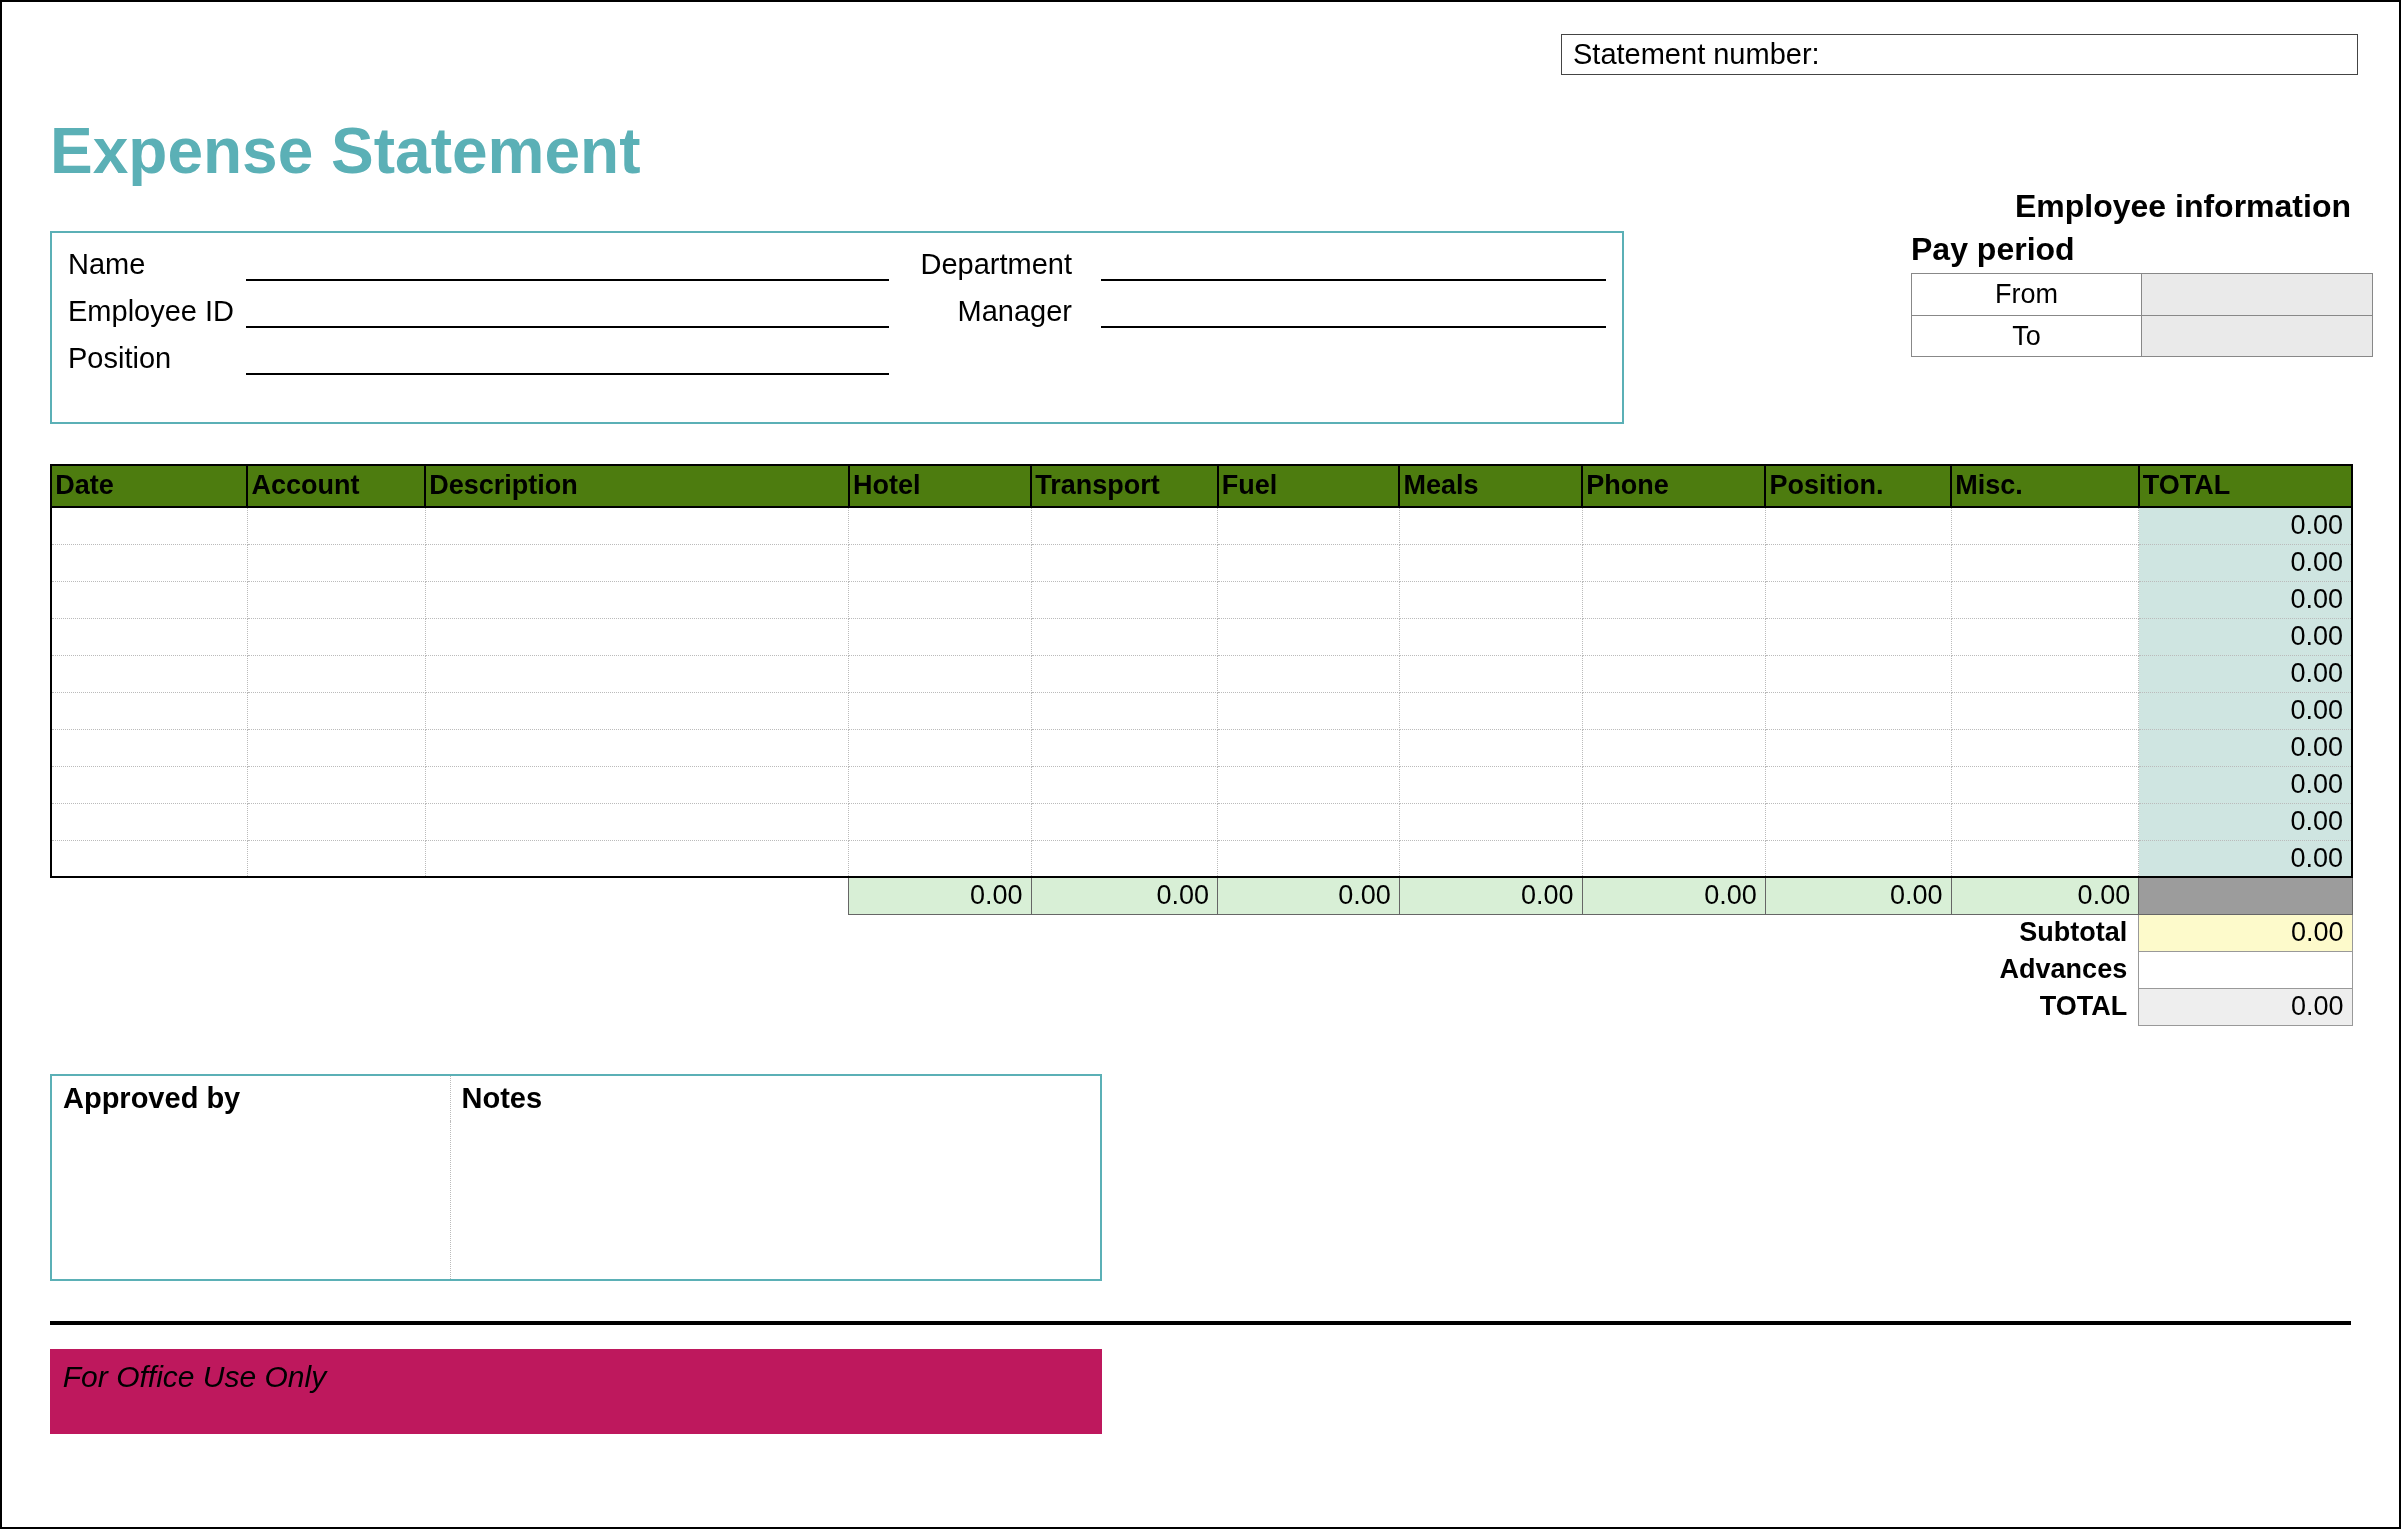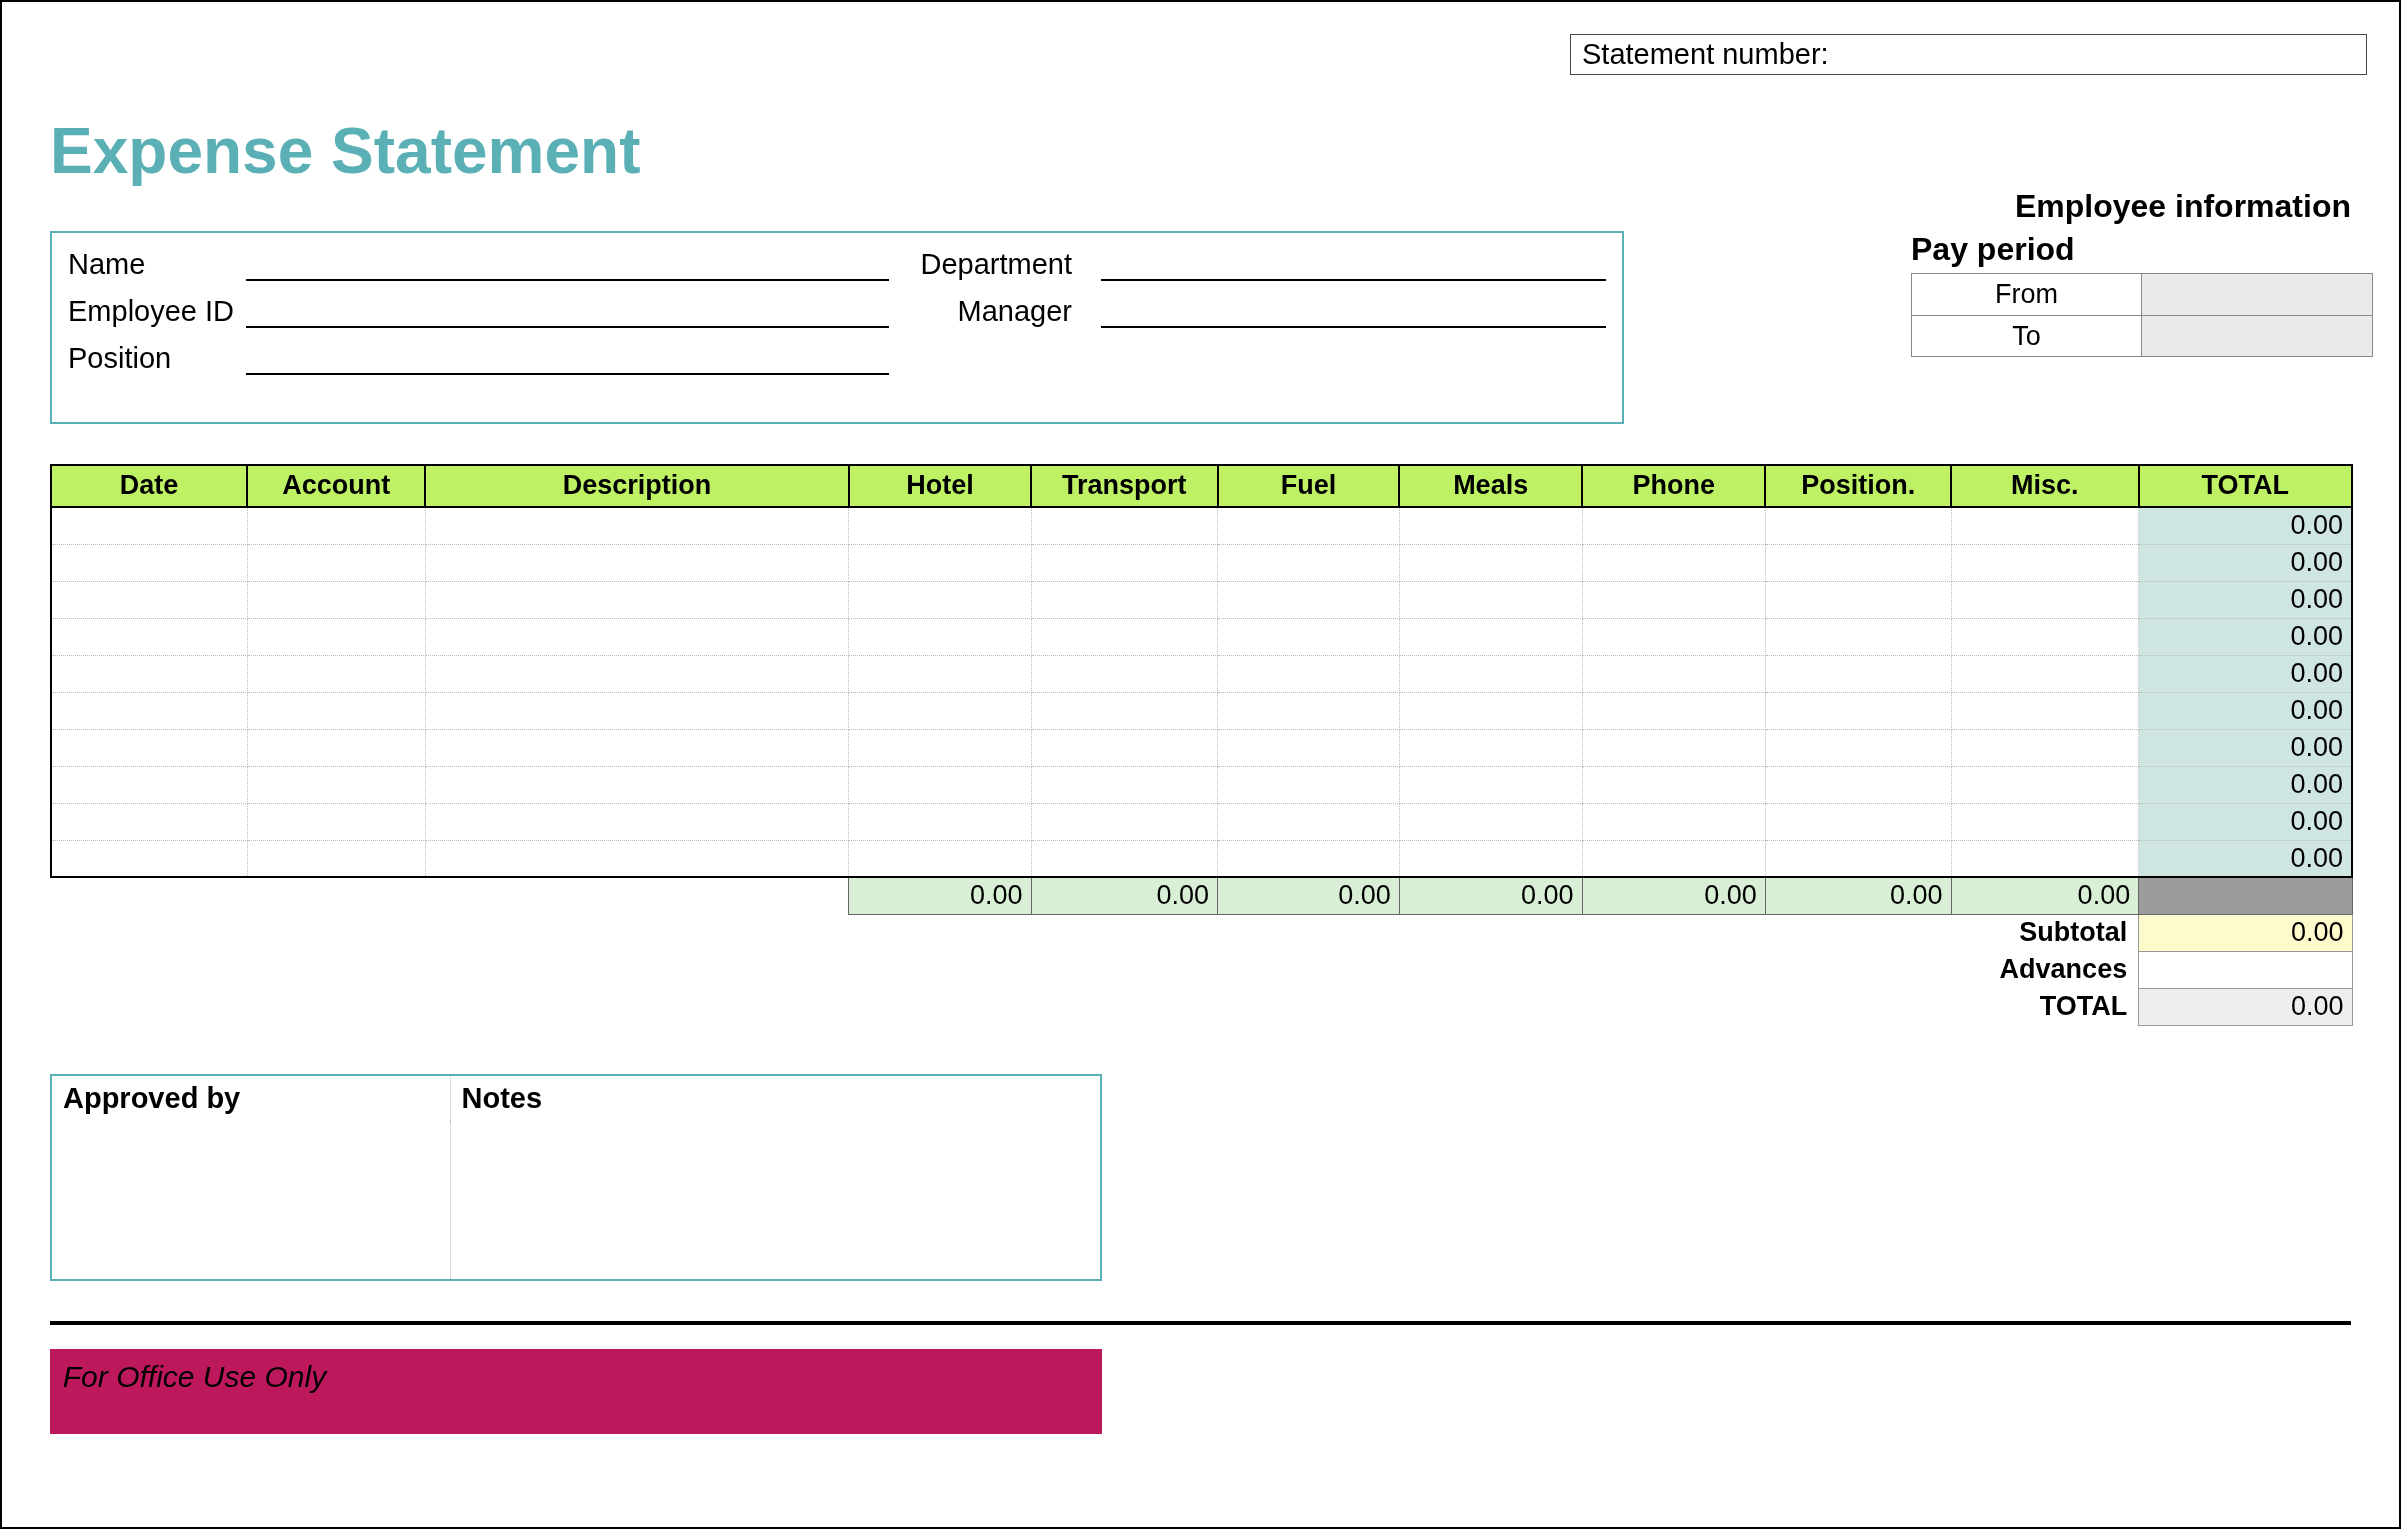--- a/index.html
+++ b/index.html
@@ -12,21 +12,21 @@
   .page {
     width: 2401px;
     height: 1529px;
     border: 2.4px solid #000;
     padding: 24px 48px;
     position: relative;
   }
   .stmt-no-box {
     position: absolute;
     top: 32px;
-    right: 32px;
+    right: 41px;
     width: 797px;
     border: 1.6px solid #444;
     padding: 3.2px 11px;
     font-size: 29px;
   }
   .title {
     font-size: 64px;
     font-weight: bold;
     color: #5bb0b6;
     margin-top: 88px;
@@ -90,23 +90,23 @@
     margin-top: 40px;
     border-collapse: collapse;
     width: 2303px;
   }
   .expense-grid th, .expense-grid td {
     font-size: 27px;
   }
   .expense-grid thead th {
     border: 2.4px solid #000;
     font-weight: bold;
-    text-align: center;
+    text-align: left;
     padding: 4.8px 3.2px;
-    background: #bef264;
+    background: #4d7c0f;
   }
   .expense-grid tbody td {
     border-left: 1.6px dotted #bbb;
     border-right: 1.6px dotted #bbb;
     border-bottom: 1.6px dotted #bbb;
     height: 37px;
     padding: 0 8px;
     text-align: right;
   }
   .expense-grid tbody tr td:first-child { border-left: 2.4px solid #000; }

